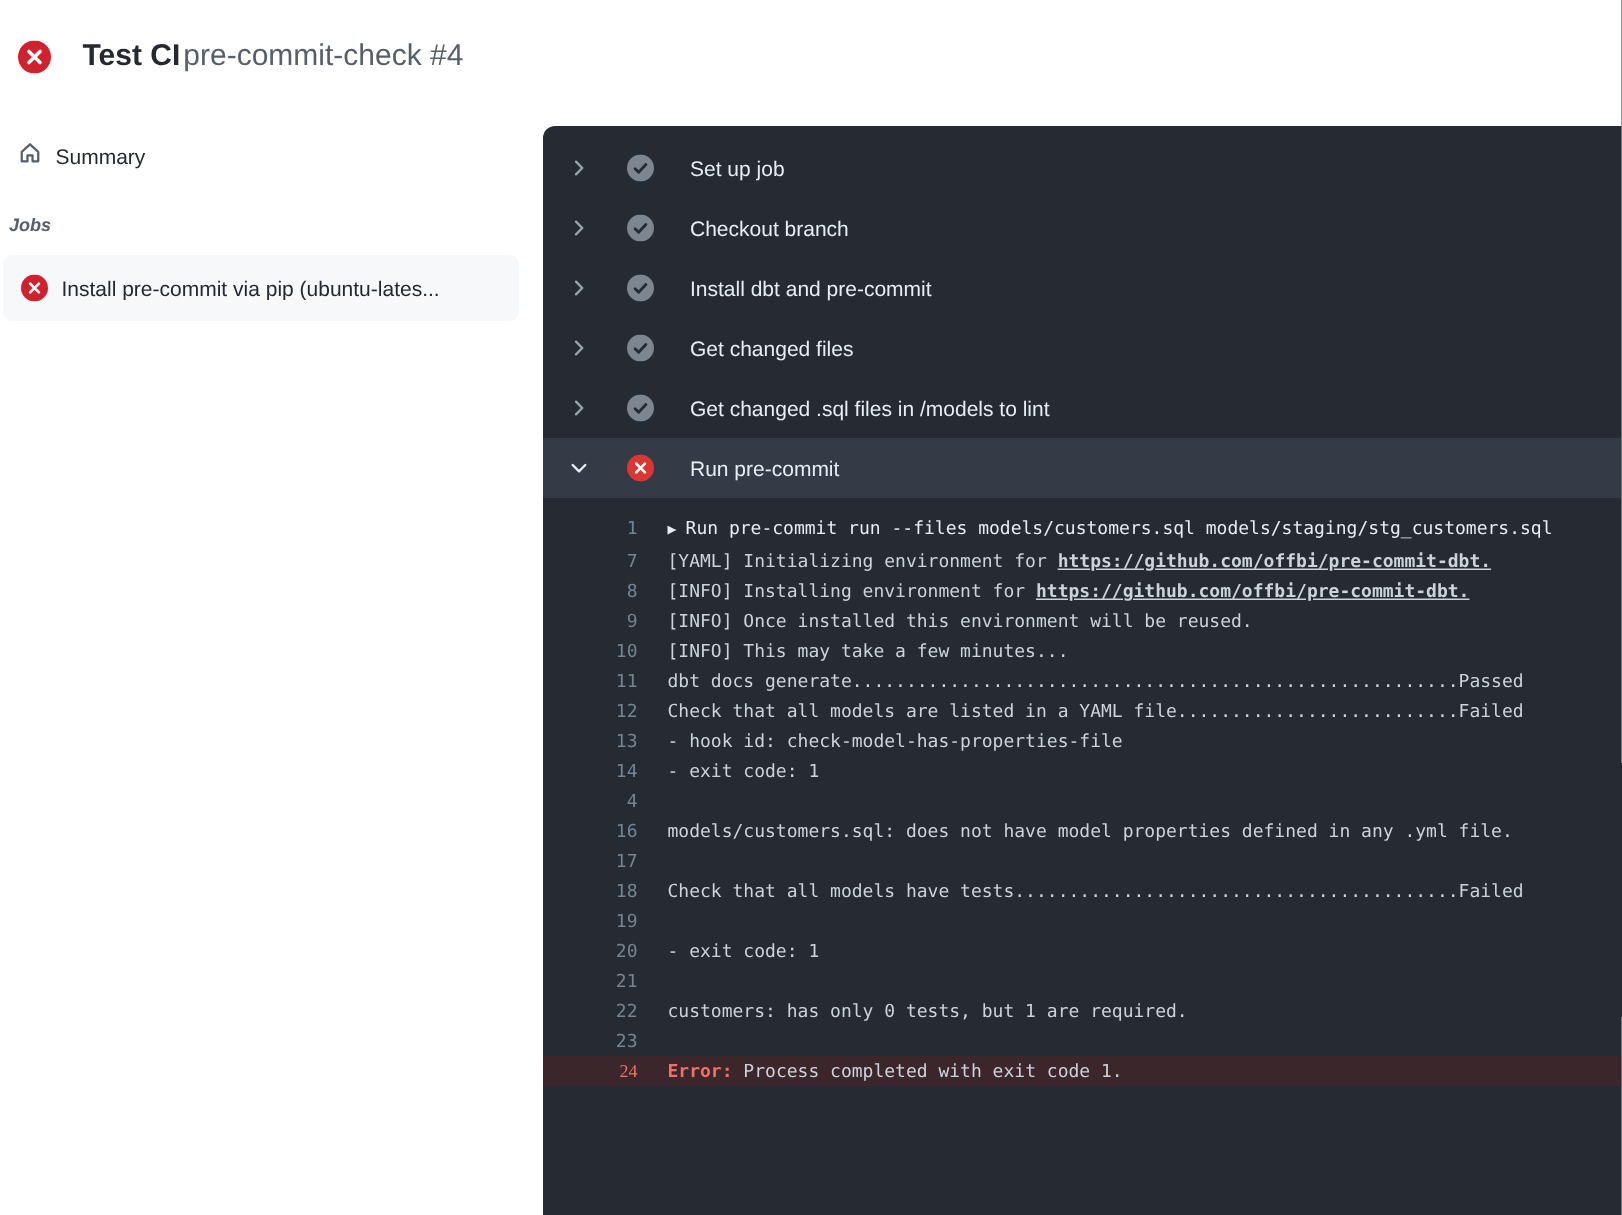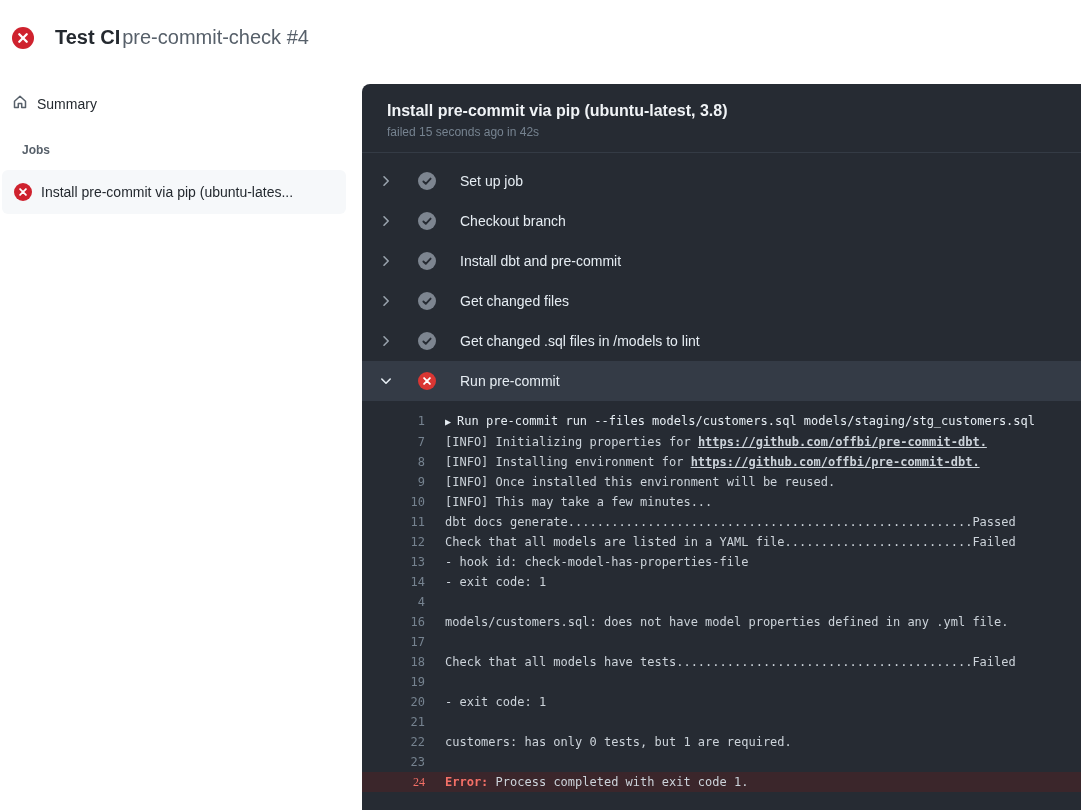--- a/index.html
+++ b/index.html
@@ -23,22 +23,22 @@
   .sidebar {
     position: absolute; top: 84px; left: 0; width: 350px; bottom: 0;
     padding-top: 10px;
   }
   .summary-row {
     display: flex; align-items: center; gap: 9px;
     margin-left: 12px; height: 20px; cursor: pointer;
   }
   .summary-row .label { font-size: 14px; color: var(--title_dark, #24292f); }
   .jobs-label {
-    margin: 28px 0 0 22px; font-size: 12px; font-weight: 700;
-    color: var(--title_gray, #57606a); height: 16px; line-height: 16px;
+    margin: 28px 0 0 6px; font-size: 12px; font-weight: 700;
+    color: var(--title_gray, #57606a); height: 16px; line-height: 16px; font-style: italic;
   }
   .job-item {
     margin: 12px 4px 0 2px; height: 44px; border-radius: 6px;
     background: var(--job_selected_bg, #f6f8fa);
     display: flex; align-items: center; gap: 9px;
     padding: 0 12px; cursor: pointer;
   }
   .job-item .label {
     font-size: 14px; font-weight: 500; color: var(--title_dark, #24292f);
     white-space: nowrap; overflow: hidden;
@@ -119,24 +119,20 @@
             <circle cx="8" cy="8" r="8" fill="#cf222e"></circle>
             <path d="M5.4 5.4l5.2 5.2M10.6 5.4l-5.2 5.2" stroke="#fff" stroke-width="1.6" stroke-linecap="round"></path>
           </svg>
         </span>
         <span class="label">Install pre-commit via pip (ubuntu-lates...</span>
       </div>
     </div>
 </div>
 
 <div class="panel">
-  <div class="panel-header">
-    <div class="panel-title">Install pre-commit via pip (ubuntu-latest, 3.8)</div>
-    <div class="panel-subtitle">failed 15 seconds ago in 42s</div>
-  </div>
   <div class="steps-list" id="steps-list">
       <div class="step-row">
         <span class="step-chevron"><svg width="16" height="16" viewBox="0 0 16 16">
             <path d="M6 3.8l4.2 4.2L6 12.2" fill="none" stroke="#99a3ad" stroke-width="1.6" stroke-linecap="round" stroke-linejoin="round"></path>
           </svg></span>
         <span class="step-status"><svg width="18" height="18" viewBox="0 0 16 16">
             <circle cx="8" cy="8" r="8" fill="#7d8590"></circle>
             <path d="M4.8 8.4l2.1 2.1 4.3-4.6" fill="none" stroke="#262b33" stroke-width="1.7" stroke-linecap="round" stroke-linejoin="round"></path>
           </svg></span>
         <span class="step-label">Set up job</span>
@@ -187,21 +183,21 @@
           </svg></span>
         <span class="step-status"><svg width="18" height="18" viewBox="0 0 16 16">
             <circle cx="8" cy="8" r="8" fill="#da3633"></circle>
             <path d="M5.4 5.4l5.2 5.2M10.6 5.4l-5.2 5.2" stroke="#fff" stroke-width="1.6" stroke-linecap="round"></path>
           </svg></span>
         <span class="step-label">Run pre-commit</span>
       </div>
     </div>
   <div class="log" id="log">
       <div class="log-line"><span class="log-num">1</span><span class="log-text"><span class="seg-toggle">▶ </span><span class="seg-cmd">Run pre-commit run --files models/customers.sql models/staging/stg_customers.sql</span></span></div>
-      <div class="log-line"><span class="log-num">7</span><span class="log-text"><span>[INFO] Initializing properties for </span><span class="seg-link">https://github.com/offbi/pre-commit-dbt.</span></span></div>
+      <div class="log-line"><span class="log-num">7</span><span class="log-text"><span>[YAML] Initializing environment for </span><span class="seg-link">https://github.com/offbi/pre-commit-dbt.</span></span></div>
       <div class="log-line"><span class="log-num">8</span><span class="log-text"><span>[INFO] Installing environment for </span><span class="seg-link">https://github.com/offbi/pre-commit-dbt.</span></span></div>
       <div class="log-line"><span class="log-num">9</span><span class="log-text"><span>[INFO] Once installed this environment will be reused.</span></span></div>
       <div class="log-line"><span class="log-num">10</span><span class="log-text"><span>[INFO] This may take a few minutes...</span></span></div>
       <div class="log-line"><span class="log-num">11</span><span class="log-text"><span>dbt docs generate........................................................Passed</span></span></div>
       <div class="log-line"><span class="log-num">12</span><span class="log-text"><span>Check that all models are listed in a YAML file..........................Failed</span></span></div>
       <div class="log-line"><span class="log-num">13</span><span class="log-text"><span>- hook id: check-model-has-properties-file</span></span></div>
       <div class="log-line"><span class="log-num">14</span><span class="log-text"><span>- exit code: 1</span></span></div>
       <div class="log-line"><span class="log-num">4</span><span class="log-text"></span></div>
       <div class="log-line"><span class="log-num">16</span><span class="log-text"><span>models/customers.sql: does not have model properties defined in any .yml file.</span></span></div>
       <div class="log-line"><span class="log-num">17</span><span class="log-text"></span></div>

